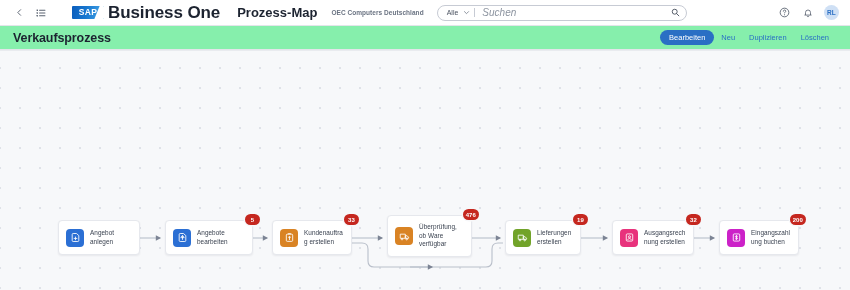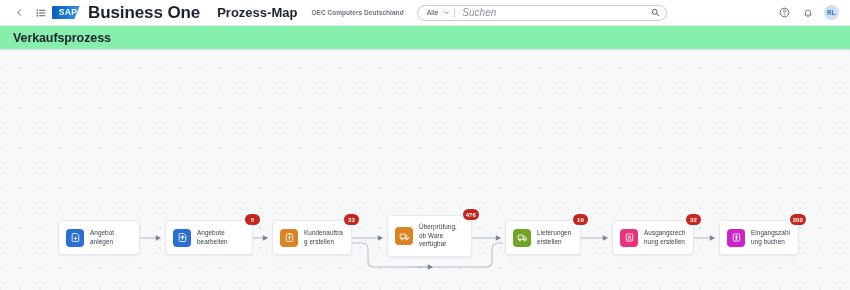--- a/index.html
+++ b/index.html
@@ -37,21 +37,21 @@
     width: 22px; height: 20px;
     display: flex; align-items: center; justify-content: center;
     color: #5a6370;
     flex: 0 0 auto;
   }
   .tb-icon-btn svg { display: block; }
 
   .brand {
     display: flex; align-items: center;
     gap: 4px;
-    margin-left: 0;
+    margin-left: 20px;
     flex: 0 0 auto;
   }
   .sap-logo {
     width: 32px; height: 13px;
     border-radius: 1px;
     background: linear-gradient(100deg, #0b5dbc 0%, #1878d0 45%, #4aa9e8 100%);
     position: relative;
     display: flex; align-items: center; justify-content: center;
     overflow: hidden;
   }
@@ -344,20 +344,26 @@
             <path d="M6.7 13.1a1.35 1.35 0 0 0 2.6 0" stroke-linecap="round"></path>
           </svg>
         </span>
       </span>
       <span class="avatar">RL</span>
     </div>
   </div>
 
   <div class="titlebar">
     <span class="page-title">Verkaufsprozess</span>
+    <div class="actions">
+      <button class="btn primary">Bearbeiten</button>
+      <button class="btn">Neu</button>
+      <button class="btn">Duplizieren</button>
+      <button class="btn">Löschen</button>
+    </div>
   </div>
 
   <div class="canvas">
     <div class="canvas-top-fade"></div>
 
     <svg class="edges" viewBox="0 0 850 240">
       <defs>
         <marker id="arw" markerWidth="7" markerHeight="7" refX="4.2" refY="3" orient="auto">
           <path d="M0.4,0.4 L5.2,3 L0.4,5.6 z" fill="#7c8494"></path>
         </marker>

